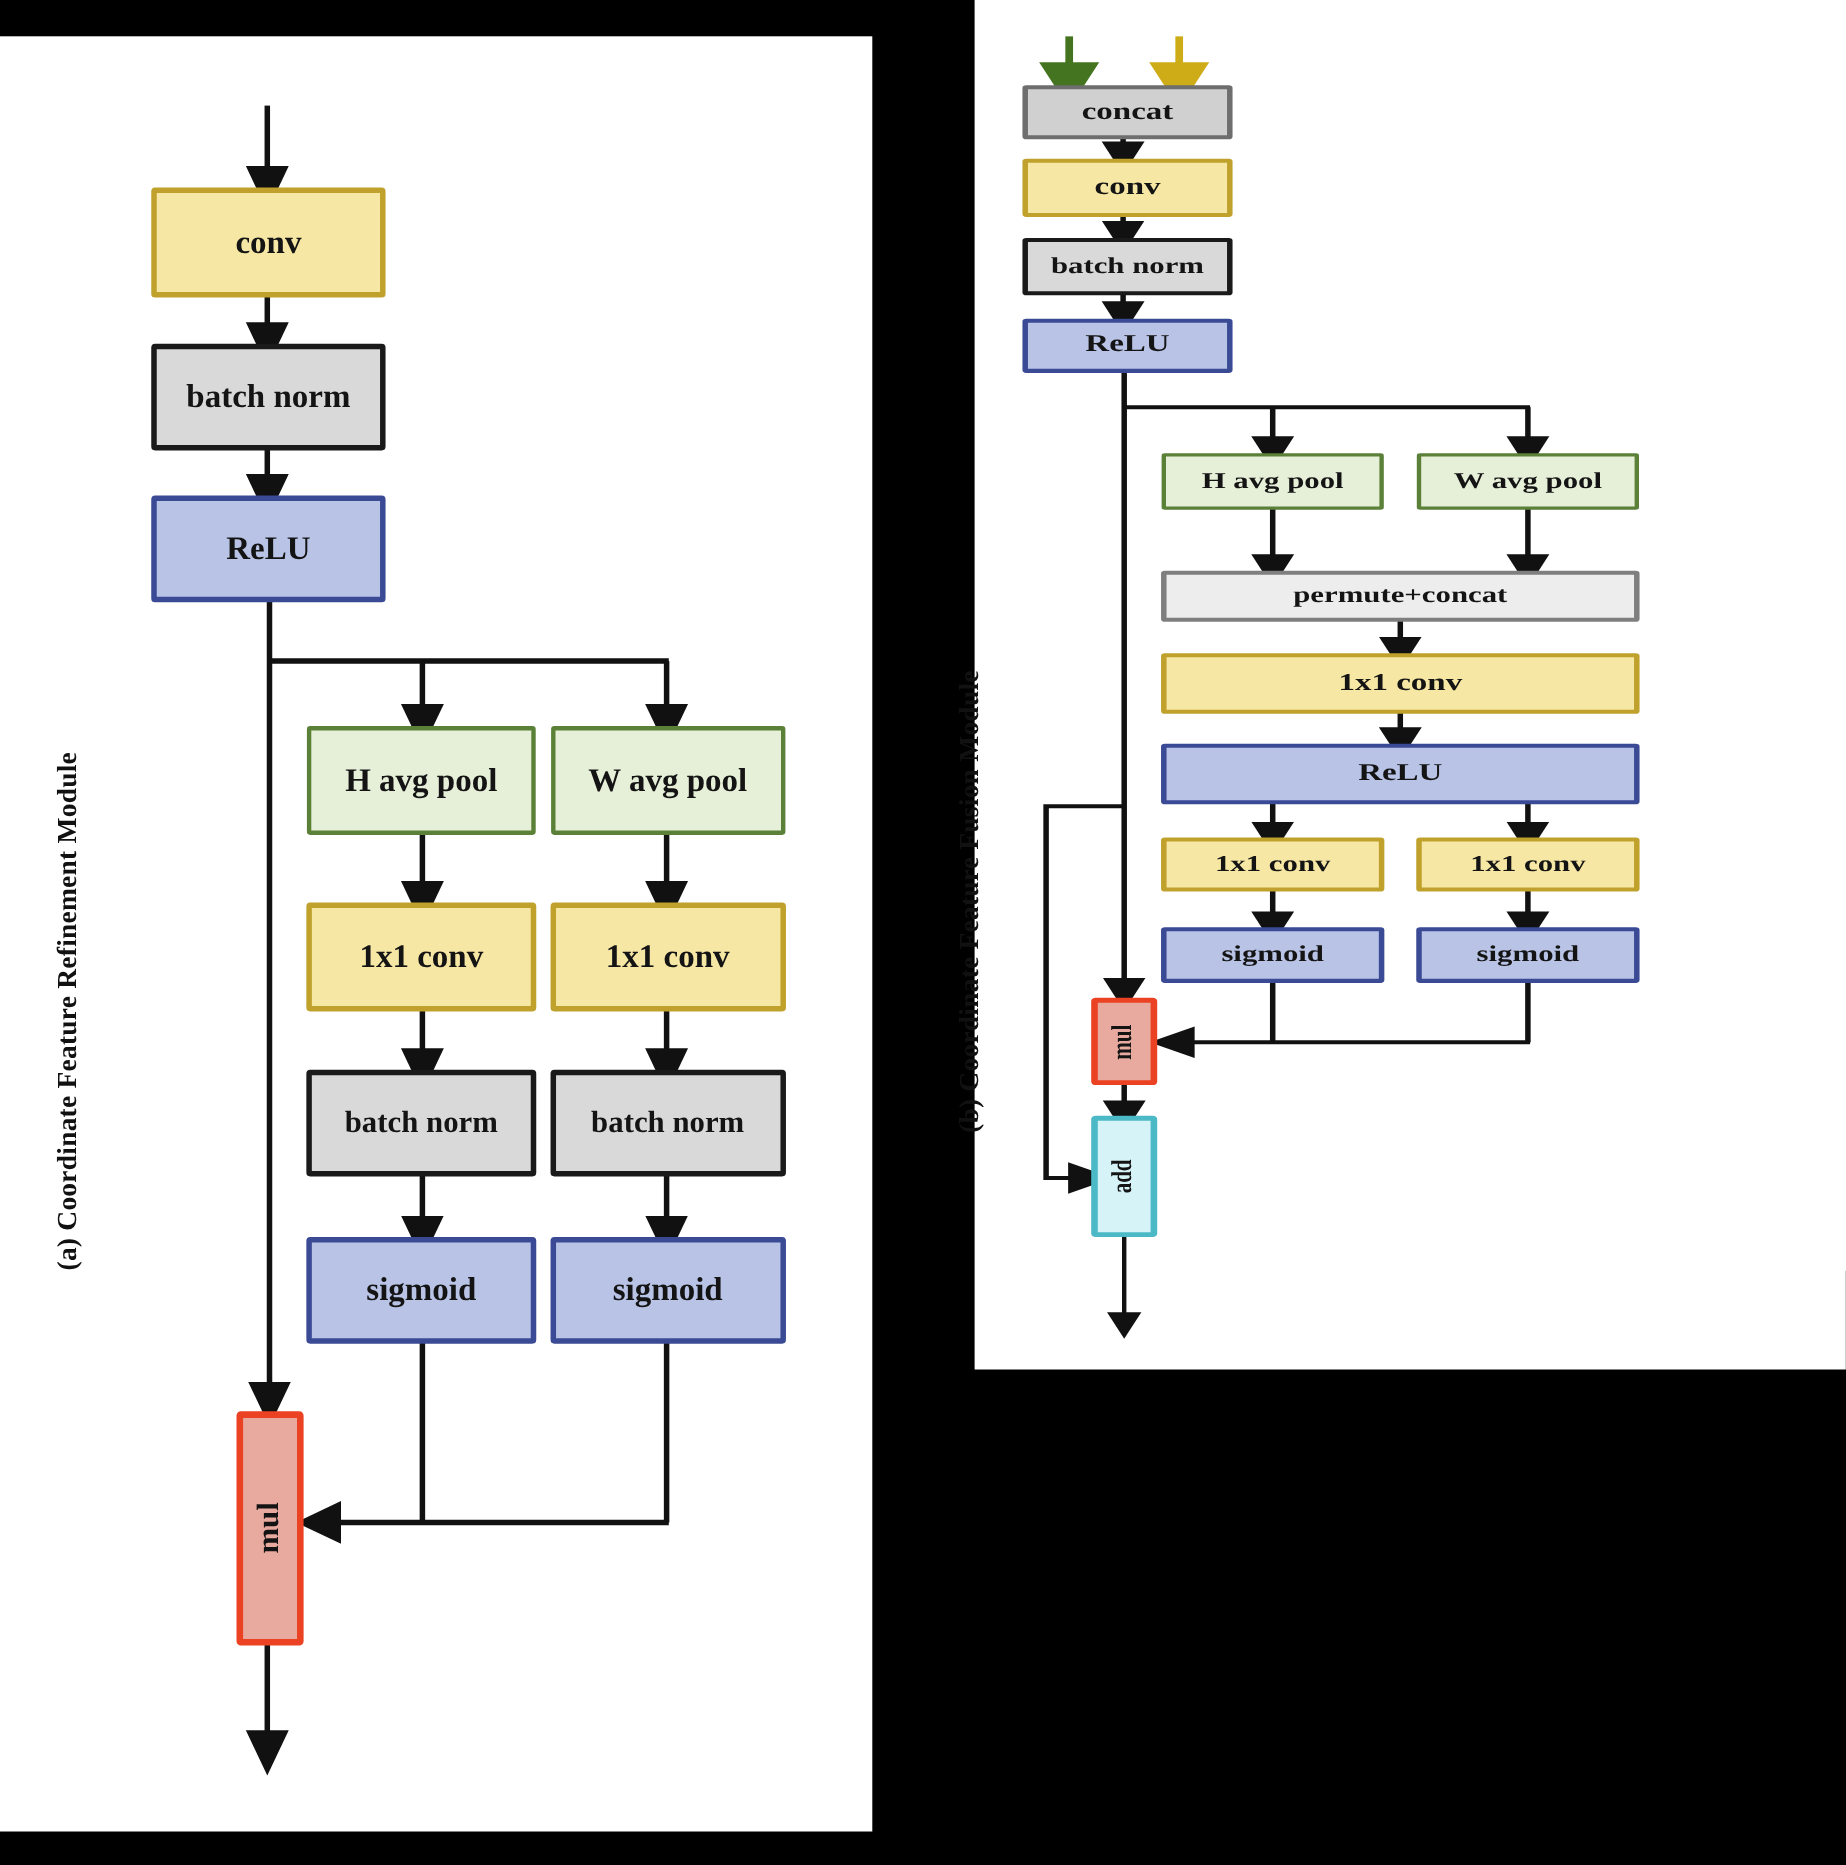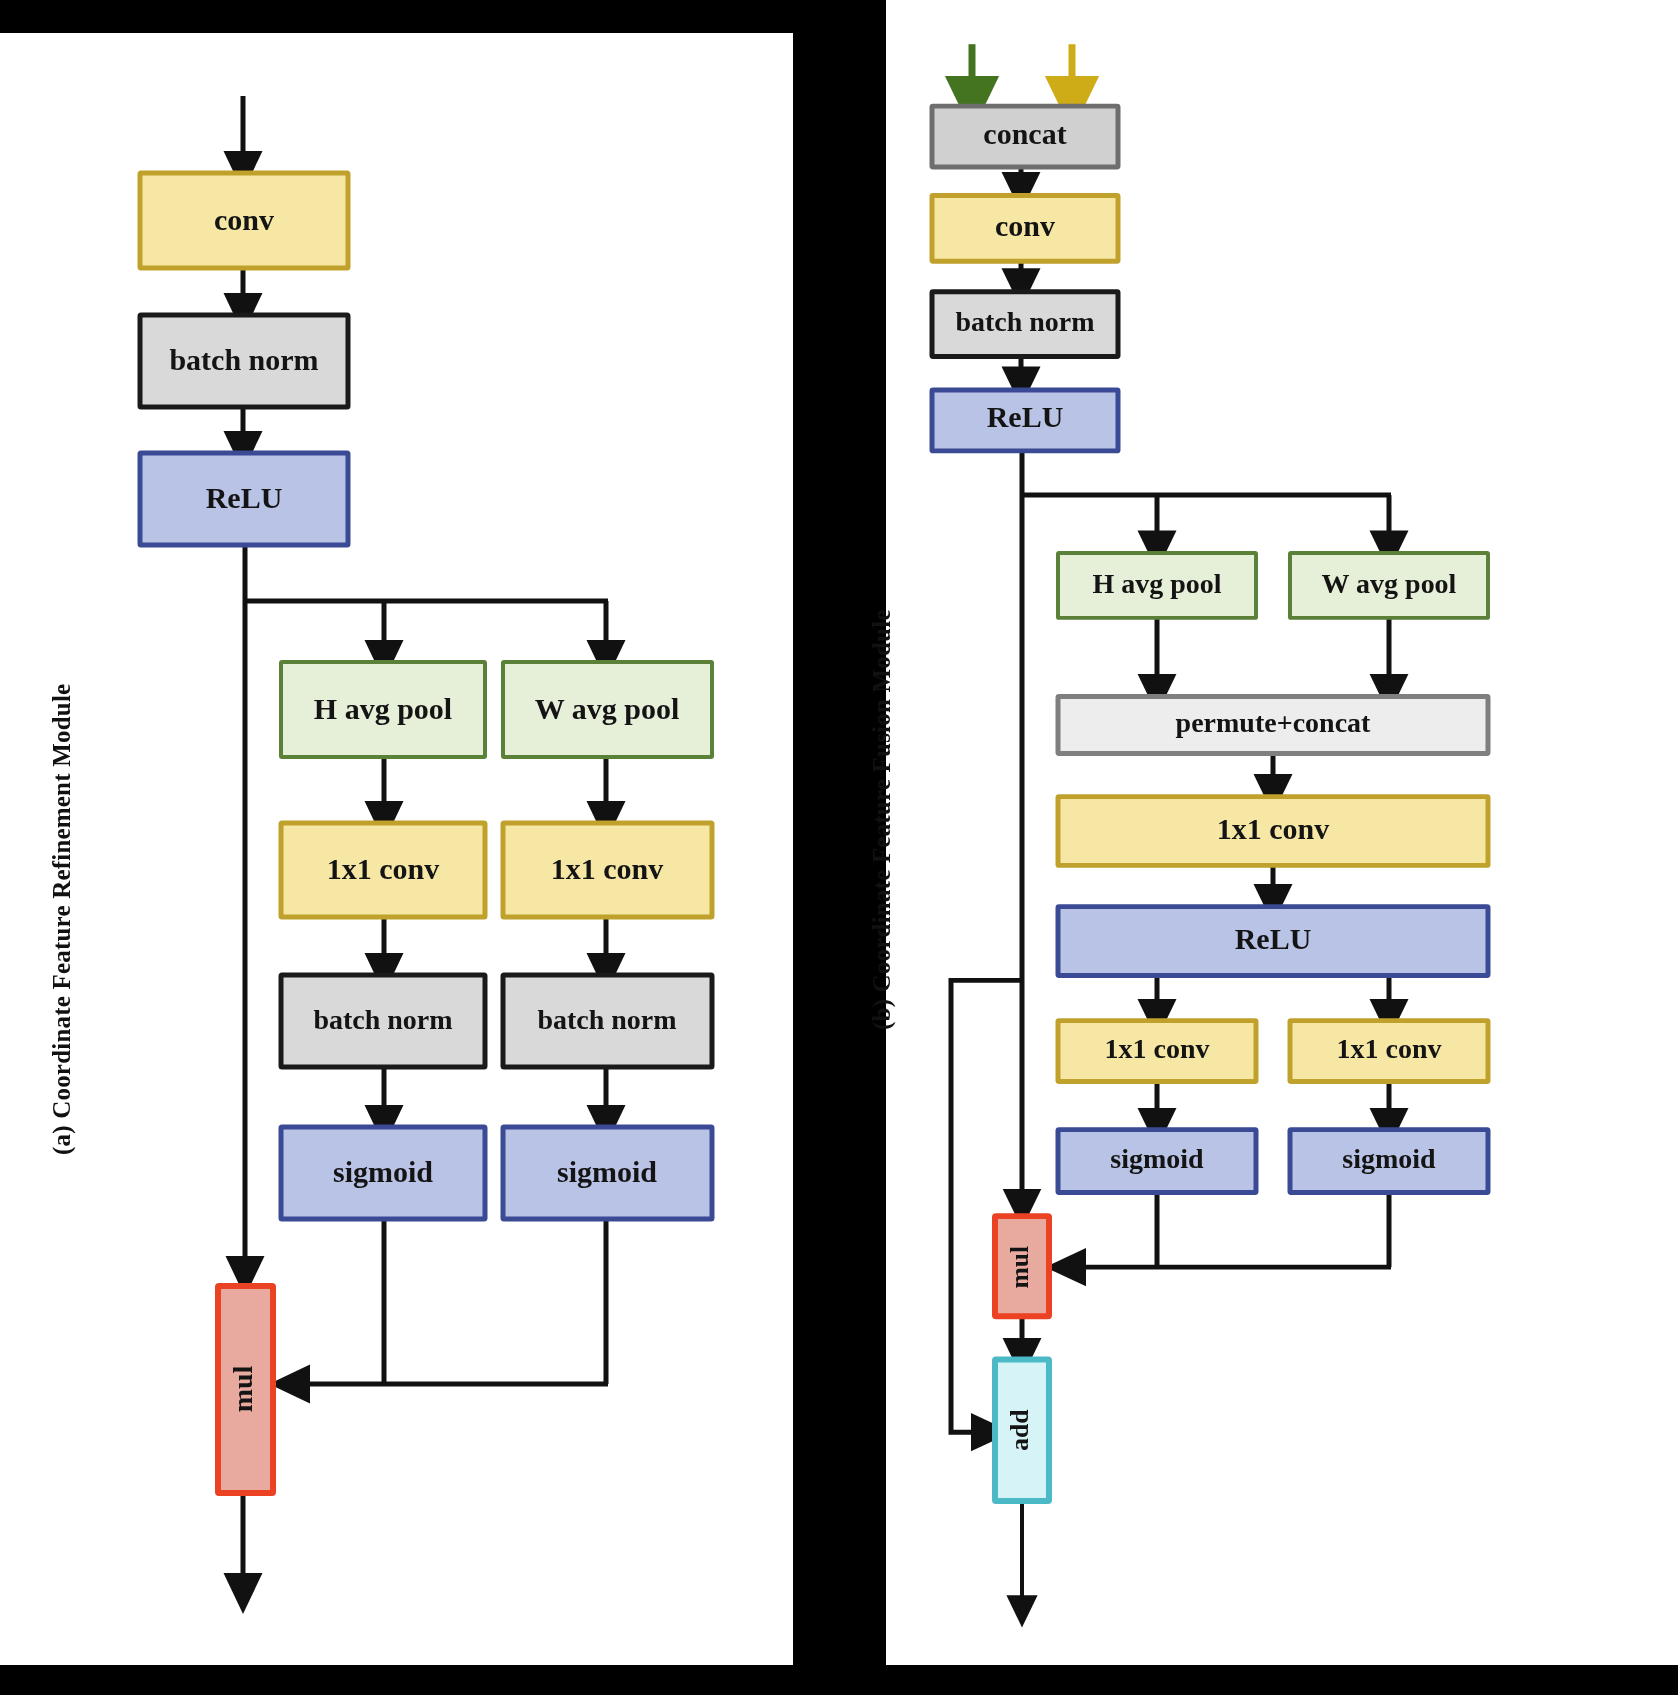--- a/index.html
+++ b/index.html
@@ -26,21 +26,21 @@
     top: 33px;
     width: 793px;
     height: 1632px;
     background: #ffffff;
   }
   .panel-b-canvas {
     position: absolute;
     left: 886px;
     top: 0px;
     width: 792px;
-    height: 1665px;
+    height: 1245px;
     background: #ffffff;
   }
   .panel-svg {
     position: absolute;
     left: 0;
     top: 0;
     width: 100%;
     height: 100%;
     overflow: visible;
   }

